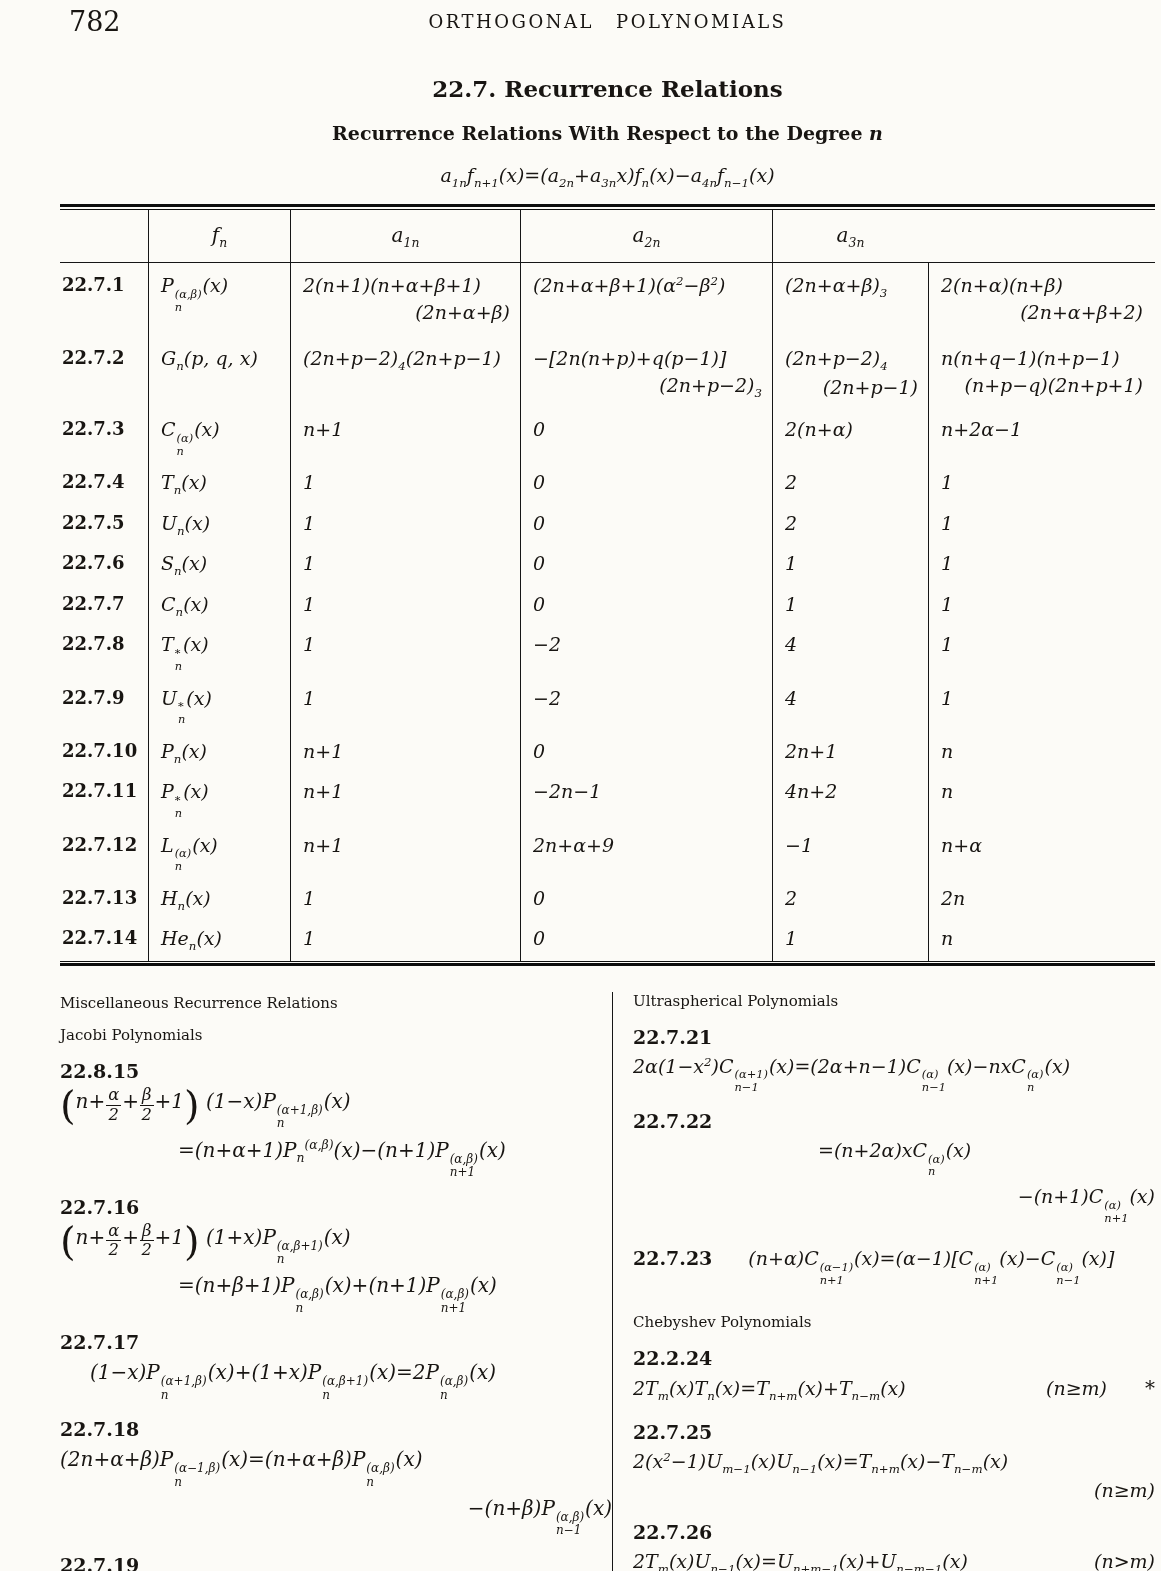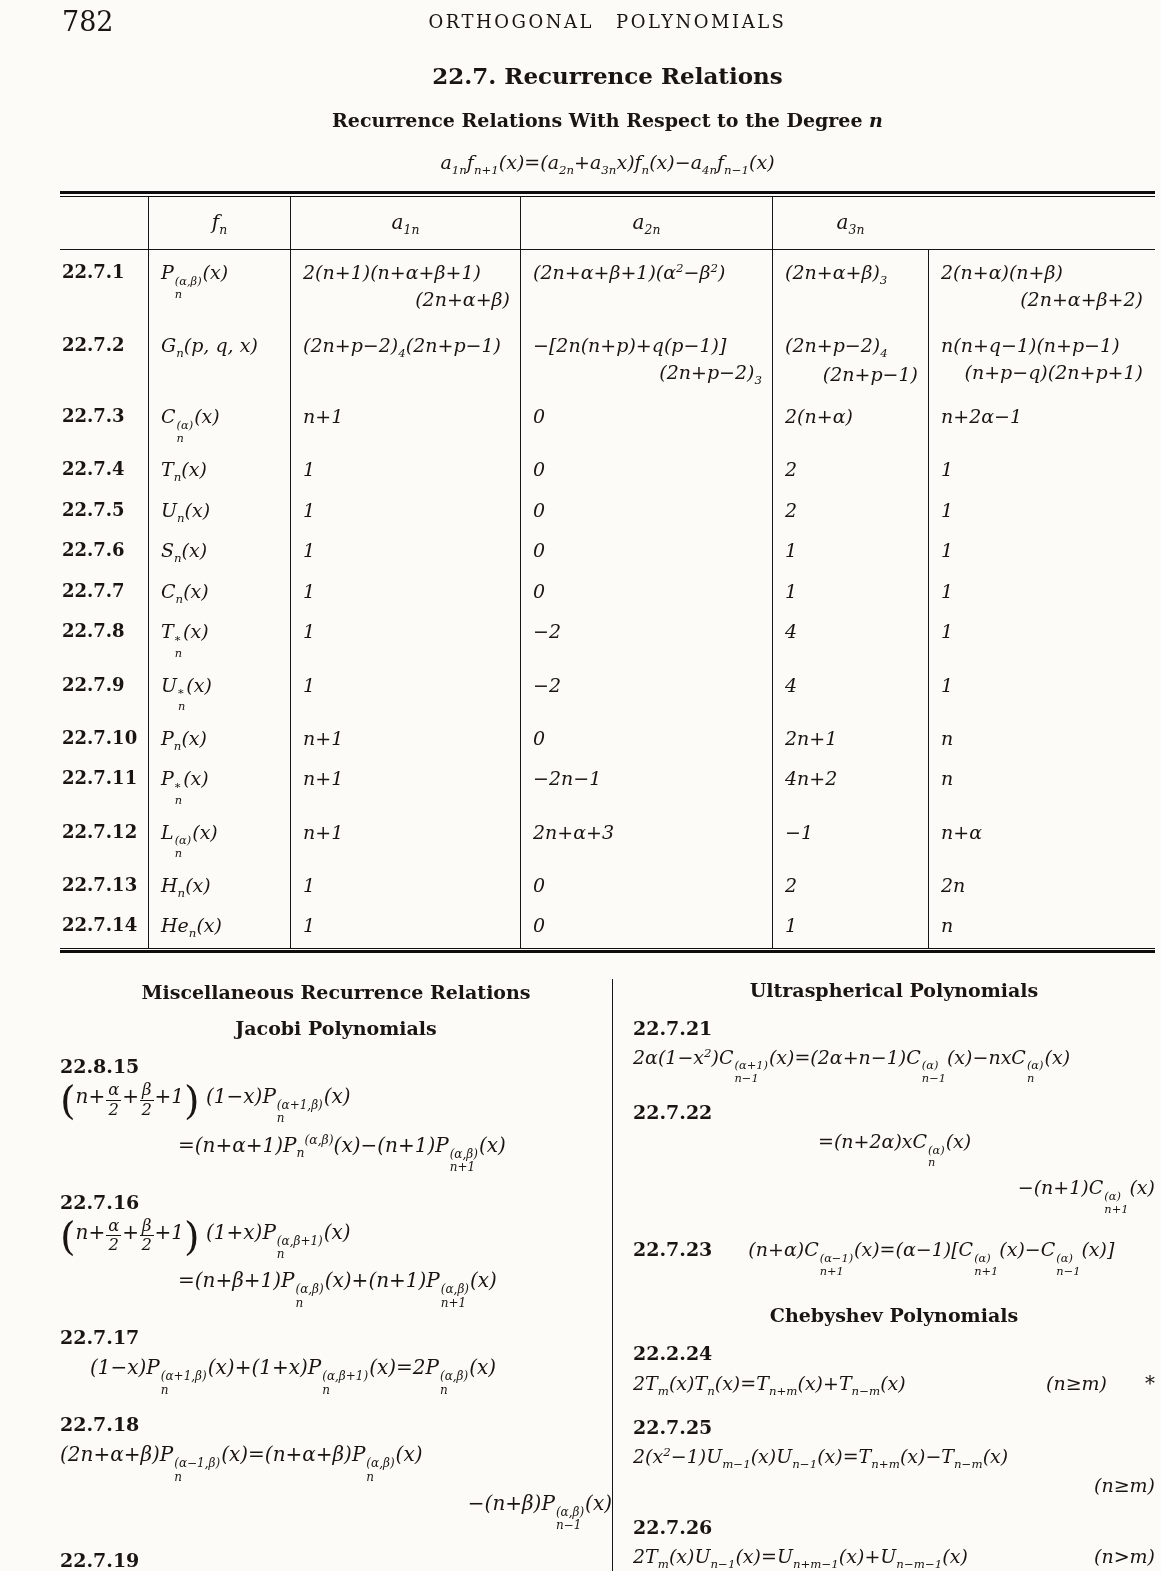--- a/index.html
+++ b/index.html
@@ -1,23 +1,23 @@
 <!DOCTYPE html>
 <html><head>
 <meta charset="utf-8">
 <style>
   *{margin:0;padding:0;box-sizing:border-box;}
   body{margin:0;background:#dededa;}
   .page{width:1161px;height:1571px;background:#fcfbf7;color:#181512;
         font-family:"DejaVu Serif",serif;position:relative;overflow:hidden;}
   .content{width:1095px;margin-left:60px;padding-top:6px;}
   .pagehead{position:relative;height:34px;}
-  .pagenum{position:absolute;left:2px;top:0;font-size:27px;}
+  .pagenum{position:absolute;left:9px;top:0;font-size:27px;}
   .runhead{display:block;text-align:center;font-size:18px;letter-spacing:2.5px;word-spacing:14px;padding-top:5px;}
-  .title{text-align:center;font-size:23px;font-weight:bold;margin-top:22px;}
+  .title{text-align:center;font-size:23px;font-weight:bold;margin-top:35px;}
   .subtitle{text-align:center;font-size:19px;font-weight:bold;margin-top:20px;}
   .master{font-size:19px;text-align:center;margin-top:20px;}
   .math{font-style:italic;}
   .math sub,.math sup{font-size:0.62em;}
   .dbl-rule{height:6px;border-top:3px solid #0d0d0d;border-bottom:1px solid #0d0d0d;margin-top:14px;}
   .dbl-rule.bottom{height:5px;border-top:1px solid #0d0d0d;border-bottom:3px solid #0d0d0d;margin-top:0;}
   
   .trow{display:grid;grid-template-columns:88px 142px 230px 252px 156px 225px;}
   .trow .c{padding:7px 10px 7px 12px;font-size:19px;line-height:1.25;}
   .trow .c0{padding-left:2px;font-weight:bold;font-style:normal;font-size:18px;}
@@ -33,21 +33,21 @@
   
   .fr{display:inline-block;vertical-align:-0.72em;text-align:center;font-size:0.82em;line-height:1.12;margin:0 1px;}
   .fr .n{display:block;border-bottom:1.4px solid currentColor;padding:0 2px;}
   .fr .d{display:block;}
   
   .bg{font-size:2.0em;font-style:normal;vertical-align:-0.28em;line-height:0;}
   
   .lower{display:flex;margin-top:26px;width:1095px;}
   .colL{width:552px;}
   .colR{flex:1;border-left:1.5px solid #161616;padding-left:20px;min-height:700px;}
-  .sechead{text-align:center;font-weight:bold;font-size:19px;}
+  .sechead{font-weight:normal;font-size:15px;}
   .colL .sechead.first{margin-top:2px;}
   .colL .sechead.second{margin-top:14px;}
   .eq-label{font-weight:bold;font-size:19px;margin:16px 0 4px;}
   .eqline{font-size:20px;line-height:1.55;margin:4px 0;}
   .colR .eqline{font-size:19px;}
   .ind{padding-left:118px;}
   .ind-sm{padding-left:30px;}
   .ind-22{padding-left:185px;}
   .rline{text-align:right;}
   .tight-up{margin-top:-6px;}
@@ -188,21 +188,21 @@
         <div class="c c4 math">4n+2</div>
         <div class="c c5 math">n</div>
       </div>
       <div class="trow">
         <div class="c c0">22.7.12</div>
         <div class="c c1 math">L<span class="ss">
               <span class="t">(α)</span>
               <span class="b">n</span>
             </span>(x)</div>
         <div class="c c2 math">n+1</div>
-        <div class="c c3 math">2n+α+3</div>
+        <div class="c c3 math">2n+α+9</div>
         <div class="c c4 math">−1</div>
         <div class="c c5 math">n+α</div>
       </div>
       <div class="trow">
         <div class="c c0">22.7.13</div>
         <div class="c c1 math">H<sub>n</sub>(x)</div>
         <div class="c c2 math">1</div>
         <div class="c c3 math">0</div>
         <div class="c c4 math">2</div>
         <div class="c c5 math">2n</div>

